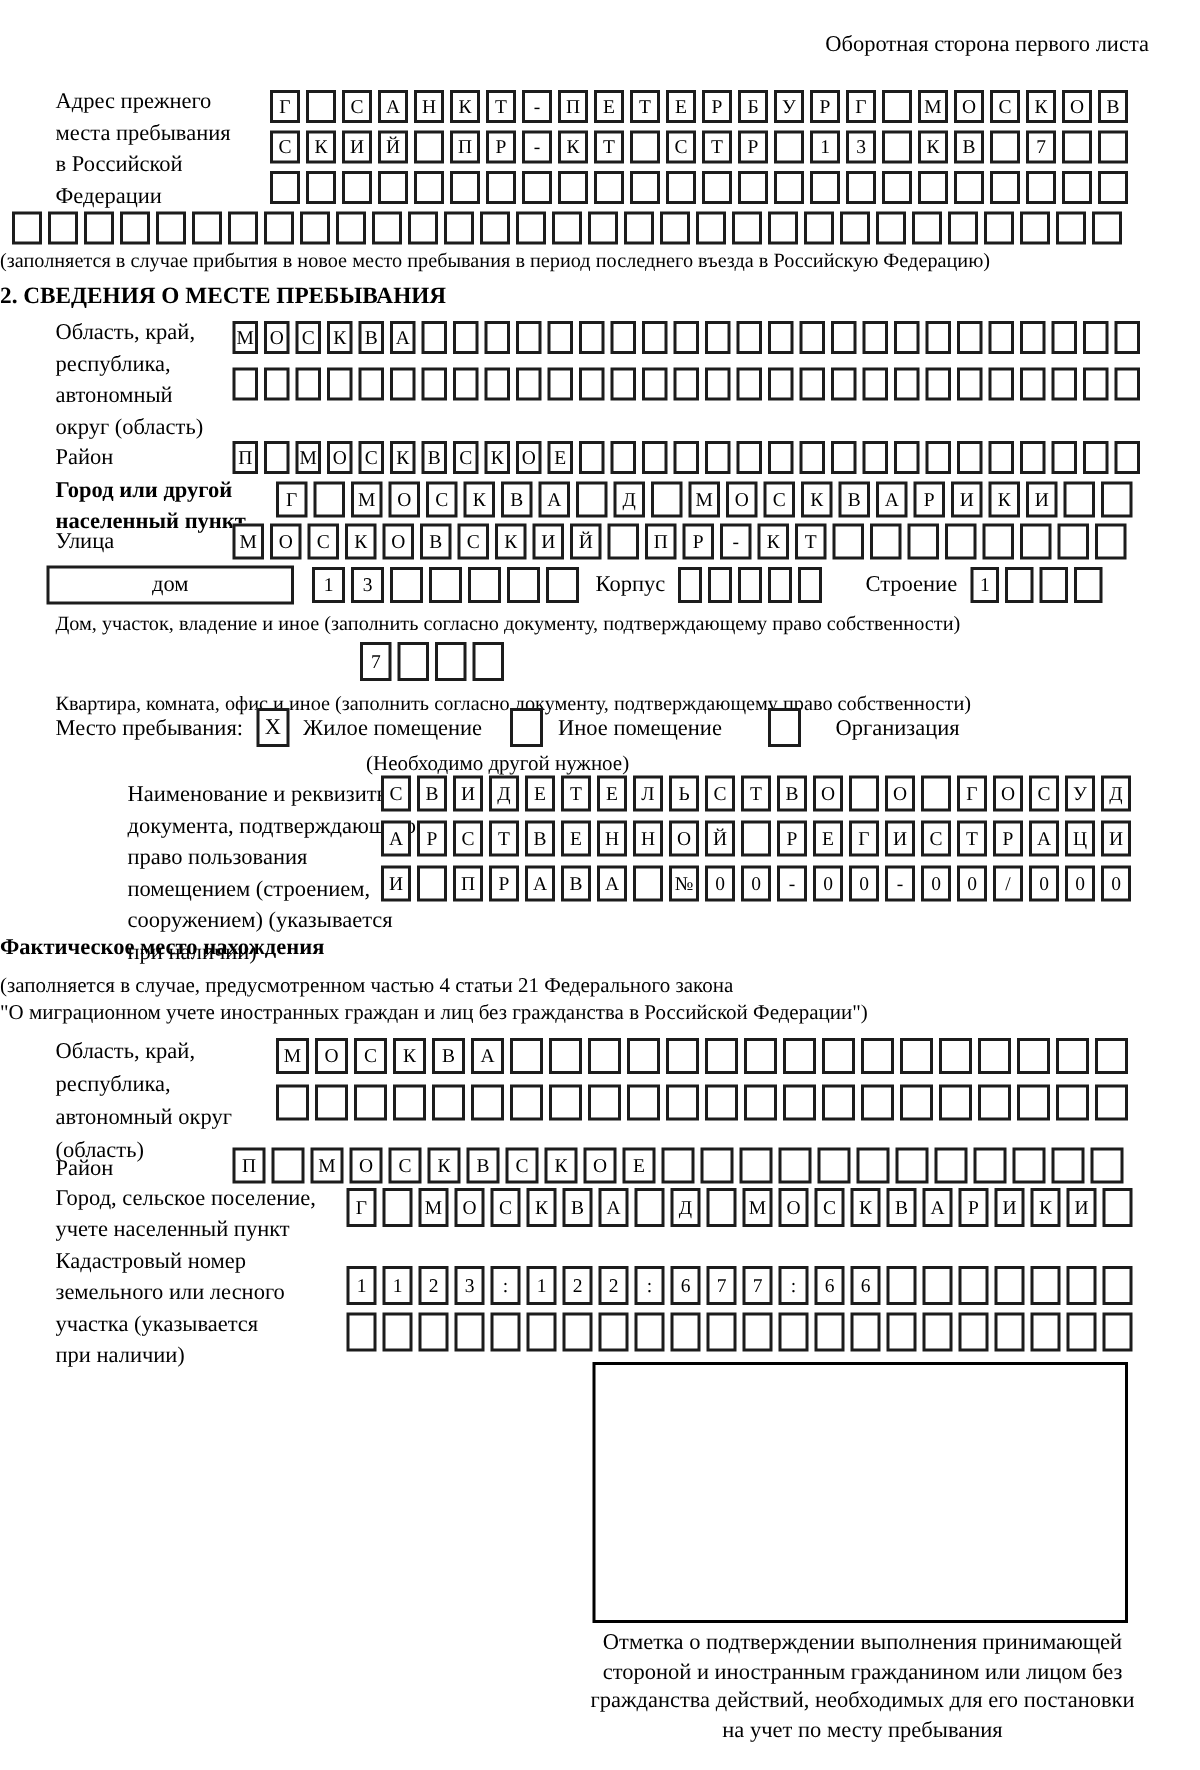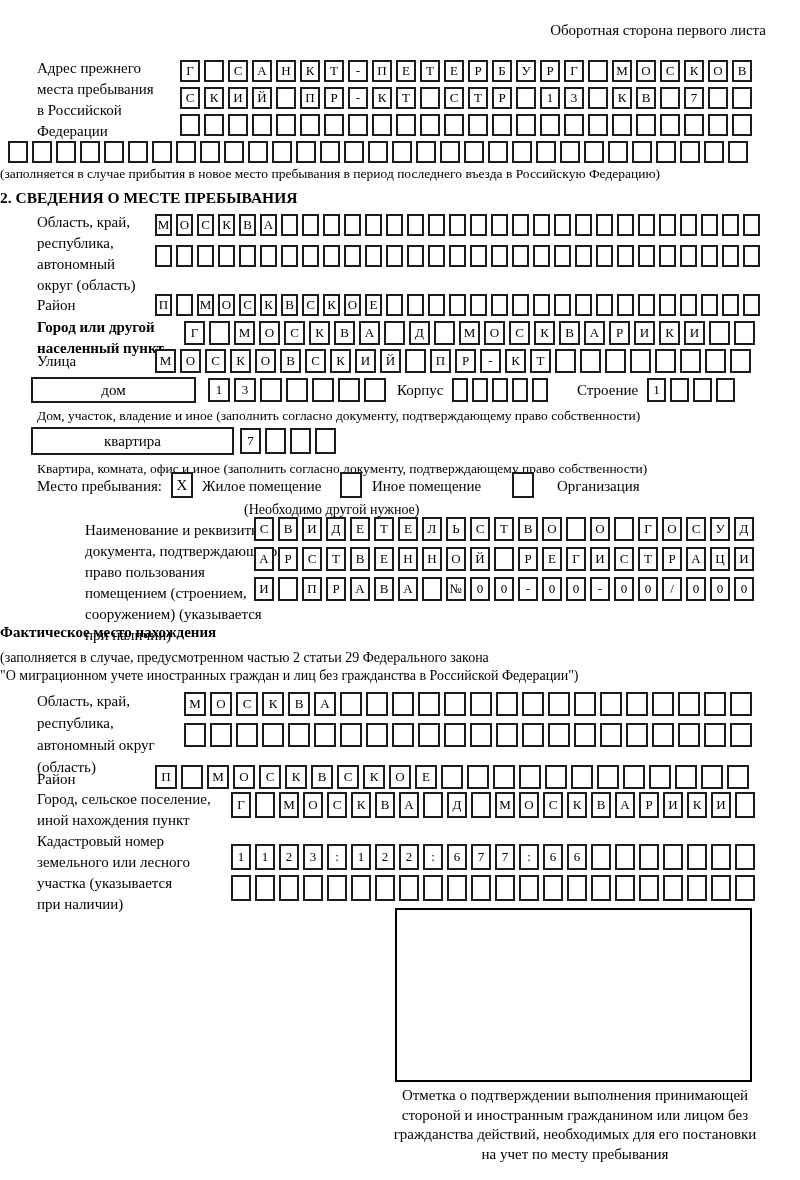--- a/index.html
+++ b/index.html
@@ -338,21 +338,20 @@
     </div>
   <div class="lbl" style="left:577px; top:380px;">Строение</div>
   <div class="cellrow w19 h24" style="left:647px; top:378px;">
       <span class="cell">1</span>
       <span class="cell"></span>
       <span class="cell"></span>
       <span class="cell"></span>
     </div>
   <div class="cap" style="left:37px; top:408px;">Дом, участок, владение и иное (заполнить согласно документу, подтверждающему право собственности)</div>
 
-  <div class="bigbox" style="left:31px; top:427px; width:203px; height:28px;">квартира</div>
   <div class="cellrow w21 h26" style="left:240px; top:428px;">
       <span class="cell">7</span>
       <span class="cell"></span>
       <span class="cell"></span>
       <span class="cell"></span>
     </div>
   <div class="cap" style="left:37px; top:461px;">Квартира, комната, офис и иное (заполнить согласно документу, подтверждающему право собственности)</div>
 
   <div class="lbl" style="left:37px; top:476px;">Место пребывания:</div>
   <div class="chk" style="left:171px; top:472px;">X</div>
@@ -433,21 +432,21 @@
       <span class="cell">-</span>
       <span class="cell">0</span>
       <span class="cell">0</span>
       <span class="cell">/</span>
       <span class="cell">0</span>
       <span class="cell">0</span>
       <span class="cell">0</span>
     </div>
 
   <div class="title center" style="top:624px; position:absolute; font-size:15px;">Фактическое место нахождения</div>
-  <div class="cap center" style="top:650px; font-size:14px;">(заполняется в случае, предусмотренном частью 2 статьи 29 Федерального закона</div>
+  <div class="cap center" style="top:650px; font-size:14px;">(заполняется в случае, предусмотренном частью 4 статьи 21 Федерального закона</div>
   <div class="cap center" style="top:668px; font-size:14px;">"О миграционном учете иностранных граждан и лиц без гражданства в Российской Федерации")</div>
 
   <div class="lbl lh22" style="left:37px; top:690px;">Область, край,
 республика,
 автономный округ
 (область)</div>
   <div class="cellrow w22 h24" style="left:184px; top:692px;">
       <span class="cell">М</span>
       <span class="cell">О</span>
       <span class="cell">С</span>
@@ -517,21 +516,21 @@
       <span class="cell"></span>
       <span class="cell"></span>
       <span class="cell"></span>
       <span class="cell"></span>
       <span class="cell"></span>
       <span class="cell"></span>
       <span class="cell"></span>
     </div>
 
   <div class="lbl" style="left:37px; top:789px;">Город, сельское поселение,
-иной нахождения пункт</div>
+учете населенный пункт</div>
   <div class="cellrow w20 h26" style="left:231px; top:792px;">
       <span class="cell">Г</span>
       <span class="cell"></span>
       <span class="cell">М</span>
       <span class="cell">О</span>
       <span class="cell">С</span>
       <span class="cell">К</span>
       <span class="cell">В</span>
       <span class="cell">А</span>
       <span class="cell"></span>

